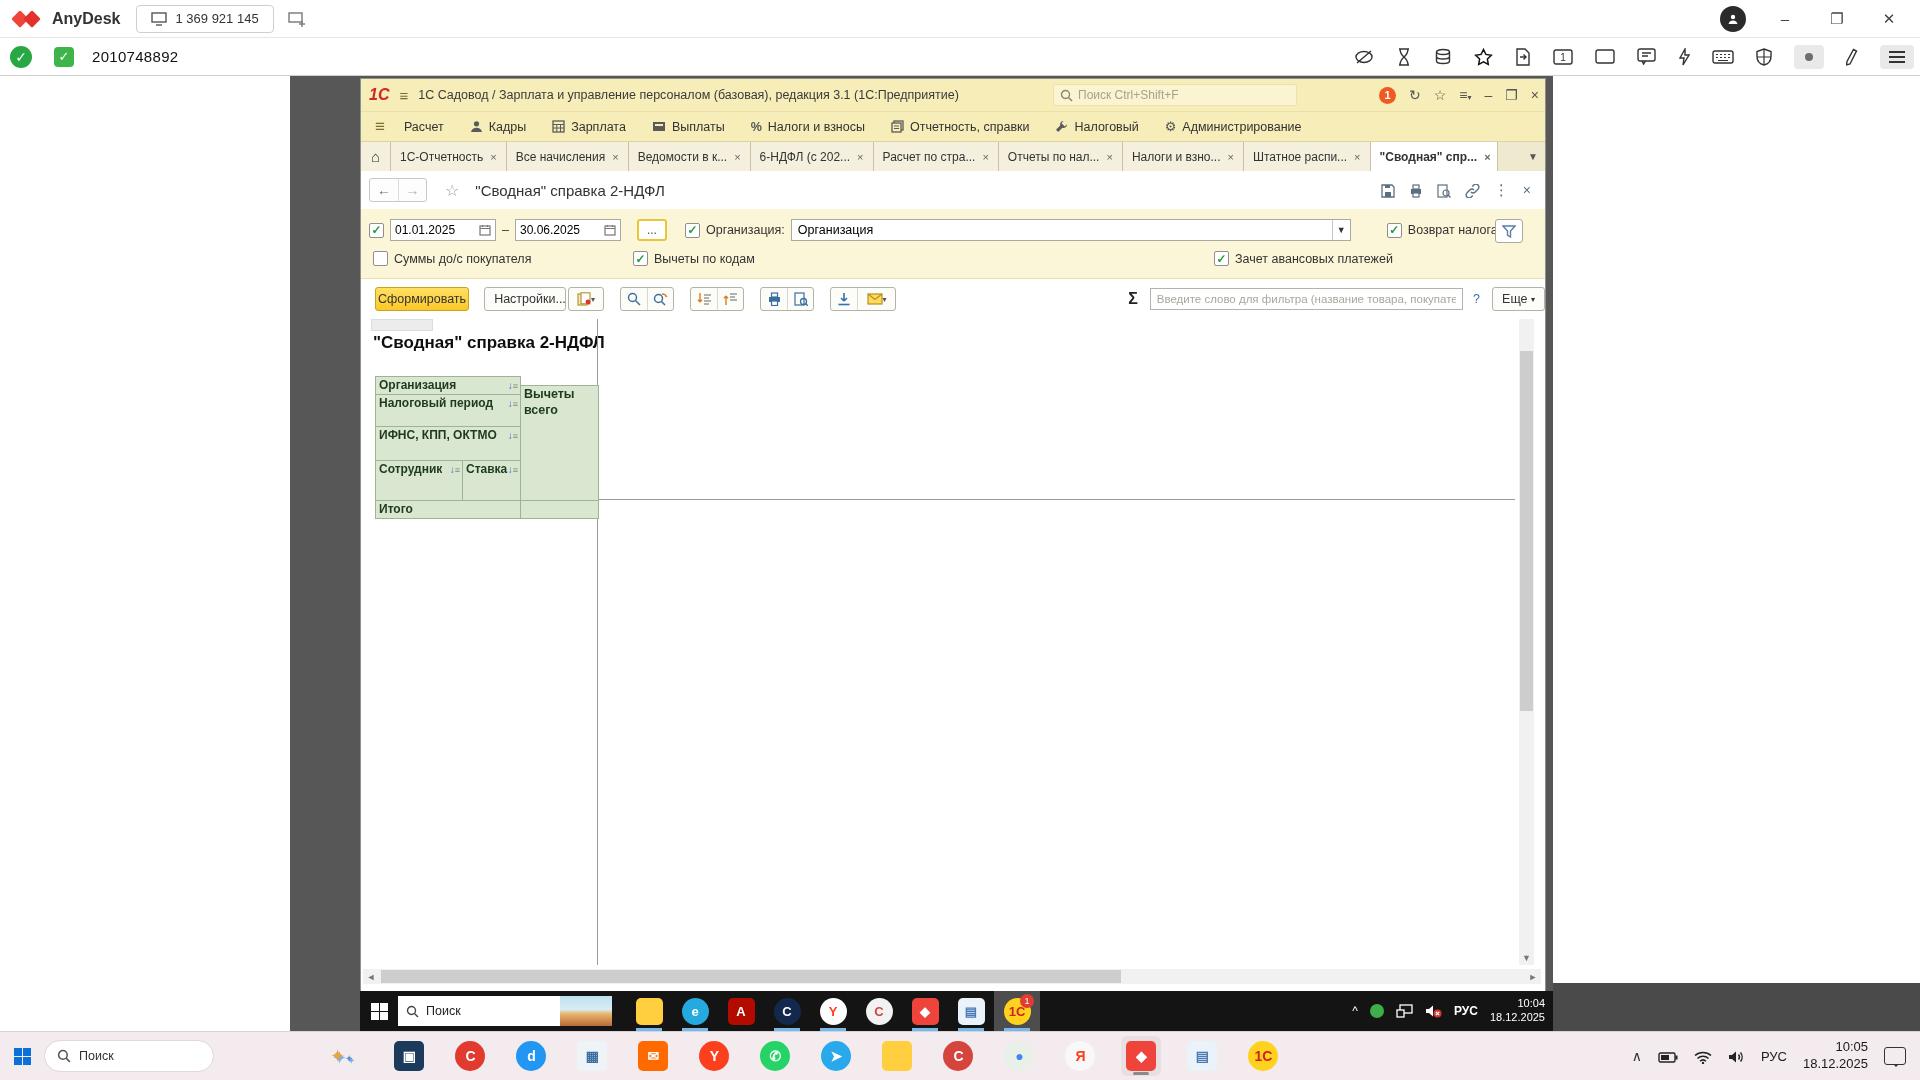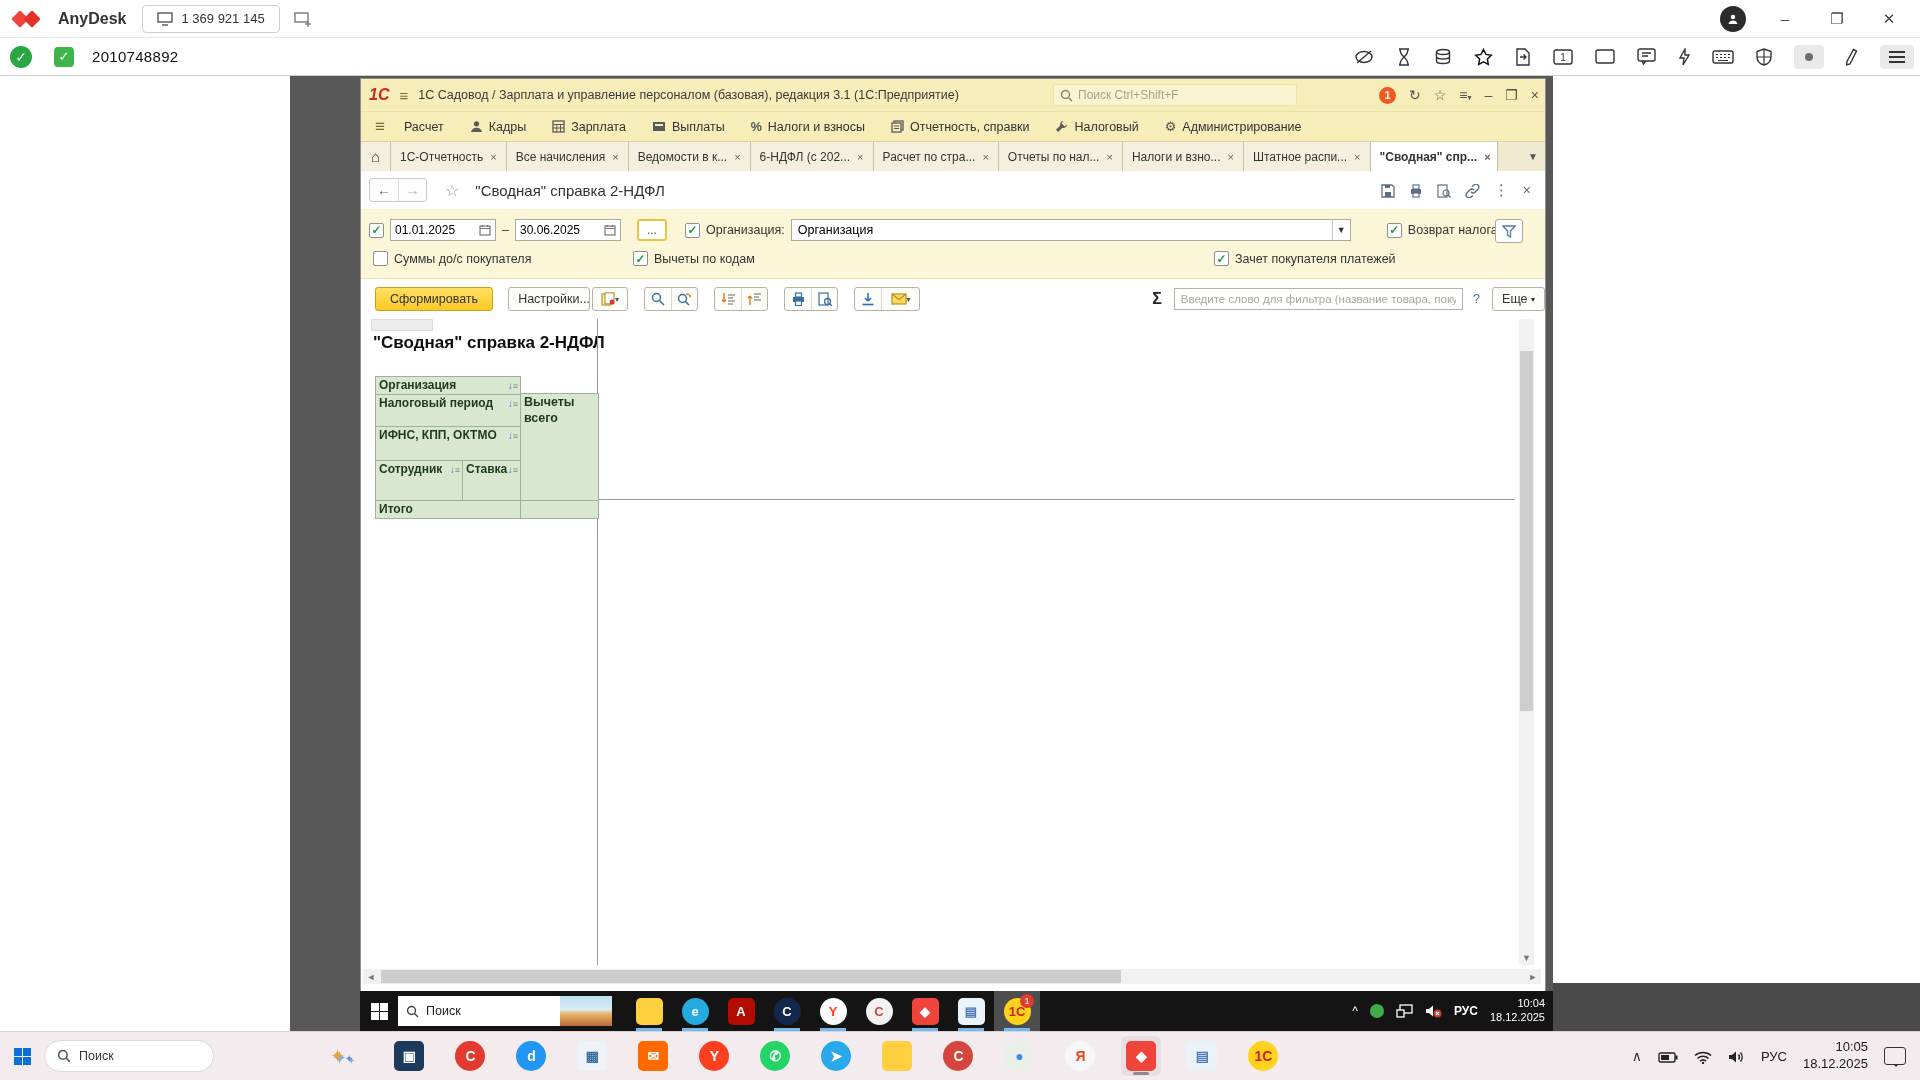--- a/index.html
+++ b/index.html
@@ -5,21 +5,21 @@
 *{margin:0;padding:0;box-sizing:border-box}
 html,body{width:1920px;height:1080px;overflow:hidden}
 body{font-family:"Liberation Sans",sans-serif;background:#fff;position:relative;color:#222}
 .abs{position:absolute}
 svg.i{display:inline-block;vertical-align:middle}
 
 #ad-titlebar{left:0;top:0;width:1920px;height:38px;background:#fff;border-bottom:1px solid #e7e7e7;display:flex;align-items:center}
 .ad-logo{display:flex;align-items:center;gap:6px;padding-left:12px}
 .diam{width:16px;height:16px;background:#ef443b;transform:rotate(45deg) scale(.78);border-radius:2px}
 .diam.d2{margin-left:-10px;background:#e23229}
-.ad-brand{font-size:16px;font-weight:bold;color:#333;margin-left:12px}
+.ad-brand{font-size:16px;font-weight:bold;color:#333;margin-left:6px}
 .ad-tab{margin-left:16px;height:28px;border:1px solid #cfcfcf;border-radius:4px;display:flex;align-items:center;gap:8px;padding:0 14px;font-size:13px;color:#333;background:#fff}
 .ad-newtab{margin-left:14px}
 #ad-right{margin-left:auto;display:flex;align-items:center;gap:26px;padding-right:18px}
 .ad-profile{width:26px;height:26px;border-radius:50%;background:#2b2b2b;color:#fff;display:flex;align-items:center;justify-content:center}
 .winbtn{font-size:15px;color:#444;width:26px;text-align:center}
 #ad-toolbar{left:0;top:38px;width:1920px;height:38px;background:#fff;border-bottom:1px solid #cfcfcf;display:flex;align-items:center}
 .ok-circle{width:22px;height:22px;border-radius:50%;background:#27a844;color:#fff;font-size:14px;display:flex;align-items:center;justify-content:center;margin-left:10px}
 .ok-box{width:20px;height:20px;border-radius:4px;background:#3db54a;color:#fff;font-size:13px;display:flex;align-items:center;justify-content:center;margin-left:22px}
 #ad-session-id{font-size:15px;color:#111;margin-left:18px;letter-spacing:.3px}
 #ad-tools{margin-left:auto;display:flex;align-items:center;gap:22px;padding-right:6px}
@@ -67,21 +67,21 @@
 .datebox{height:22px;background:#fff;border:1px solid #a9a99c;display:flex;align-items:center;justify-content:space-between;padding:0 4px}
 .datebox input{border:none;outline:none;width:66px;font-size:12px;font-family:"Liberation Sans",sans-serif;color:#000}
 .dots-btn{width:30px;height:22px;background:#fff;border:2px solid #e8c63c;border-radius:3px;text-align:center;font-size:12px;color:#555;line-height:18px}
 .flabel{font-size:12.5px;color:#333}
 .combo{height:22px;background:#fff;border:1px solid #a9a99c;display:flex;align-items:center}
 .combo .val{flex:1;font-size:12.5px;color:#000;padding:0 6px}
 .combo .dd{width:18px;height:100%;border-left:1px solid #c7c7bc;display:flex;align-items:center;justify-content:center;font-size:9px;color:#333}
 .funnel-btn{position:absolute;right:22px;top:10px;width:28px;height:24px;border:1px solid #a9a99c;border-radius:3px;background:#fff;display:flex;align-items:center;justify-content:center}
 
 #cmdbar{left:0;top:200px;width:100%;height:40px;background:#fff;display:flex;align-items:center}
-#btn-generate{margin-left:14px;height:24px;padding:0 14px;background:linear-gradient(#ffe062,#fbc926);border:1px solid #c9a41c;border-radius:3px;font-size:12.5px;color:#333;display:flex;align-items:center}
+#btn-generate{margin-left:14px;height:24px;padding:0 2px;background:linear-gradient(#ffe062,#fbc926);border:1px solid #c9a41c;border-radius:3px;font-size:12.5px;color:#333;display:flex;align-items:center}
 .cbtn{height:24px;background:#fcfcf9;border:1px solid #b3b3a8;border-radius:3px;font-size:12.5px;color:#333;display:flex;align-items:center;padding:0 9px}
 .igrp{height:24px;border:1px solid #b3b3a8;border-radius:3px;background:#fcfcf9;display:flex;align-items:center}
 .igrp .ib{width:26px;height:100%;display:flex;align-items:center;justify-content:center}
 .igrp .ib+.ib{border-left:1px solid #d8d8cf}
 .sigma{font-size:16px;font-weight:bold;color:#222}
 #quickfilter{height:22px;width:374px;border:1px solid #b3b3a8;padding:0 6px;font-size:11.5px;font-family:"Liberation Sans",sans-serif;color:#333}
 #quickfilter::placeholder{color:#a8a89b}
 
 #report{left:0;top:240px;width:1184px;height:672px;background:#fff}
 #corner-box{left:10px;top:0;width:62px;height:12px;background:#ececec;border:1px solid #dcdcdc}
@@ -446,21 +446,21 @@
         <div class="frow" style="left:12px;top:42px;gap:6px">
           <span class="chk empty">✓</span>
           <span class="flabel">Суммы до/с покупателя</span>
         </div>
         <div class="frow" style="left:272px;top:42px;gap:6px">
           <span class="chk">✓</span>
           <span class="flabel">Вычеты по кодам</span>
         </div>
         <div class="frow" style="left:853px;top:42px;gap:6px">
           <span class="chk">✓</span>
-          <span class="flabel">Зачет покупателя платежей</span>
+          <span class="flabel">Зачет авансовых платежей</span>
         </div>
         <span class="funnel-btn">
           <svg class="i" width="14" height="13" viewBox="0 0 14 13">
               <path d="M1 1h12L8.5 6v6l-3-1.8V6z" fill="none" stroke="#5b7fa6" stroke-width="1.4"></path>
             </svg>
         </span>
       </div>
 
       <div class="abs" id="cmdbar">
         <span id="btn-generate">Сформировать</span>
@@ -564,21 +564,21 @@
           <span class="sort"><b>↓</b><i>≡</i></span>
           <span>Сотрудник</span>
         </div>
         <div class="cell brk" style="left:101px;top:141px;width:59px;height:41px">
           <span class="sort"><b>↓</b><i>≡</i></span>
           <span>Ставка</span>
         </div>
         <div class="cell" style="left:14px;top:181px;width:146px;height:19px">
           <span>Итого</span>
         </div>
-        <div class="cell" style="left:159px;top:74px;width:79px;height:125px;font-size:12.5px">
+        <div class="cell" style="left:159px;top:66px;width:79px;height:125px;font-size:12.5px">
           <span>Вычеты всего</span>
         </div>
         <div class="cell" style="left:159px;top:181px;width:79px;height:19px"></div>
 
         <div class="abs" id="vscroll">
             <div class="abs" id="vthumb"></div>
           </div>
         <div class="abs" id="vdown">▼</div>
         <div class="abs" id="hscroll">
           <span class="harrow">◄</span>

